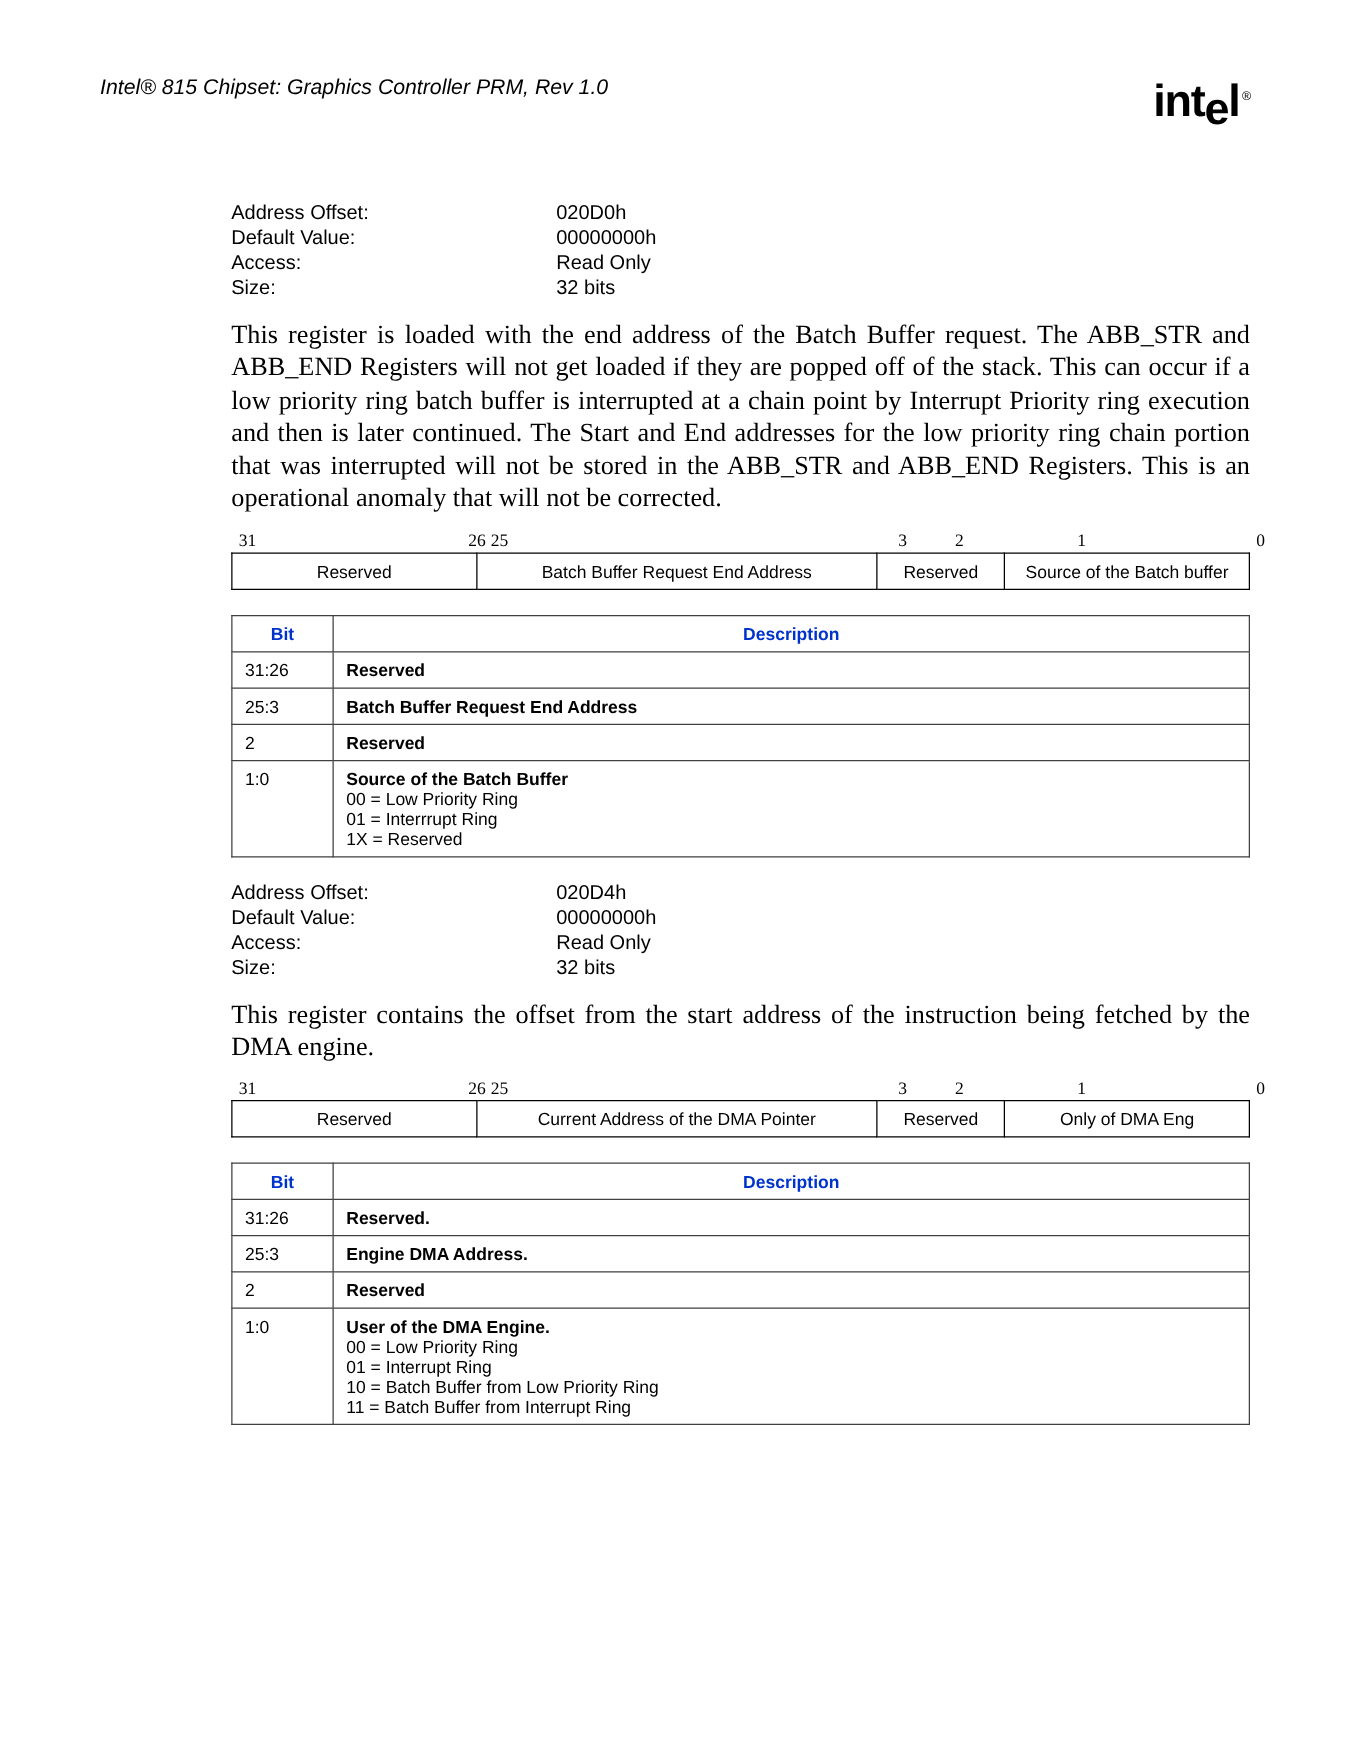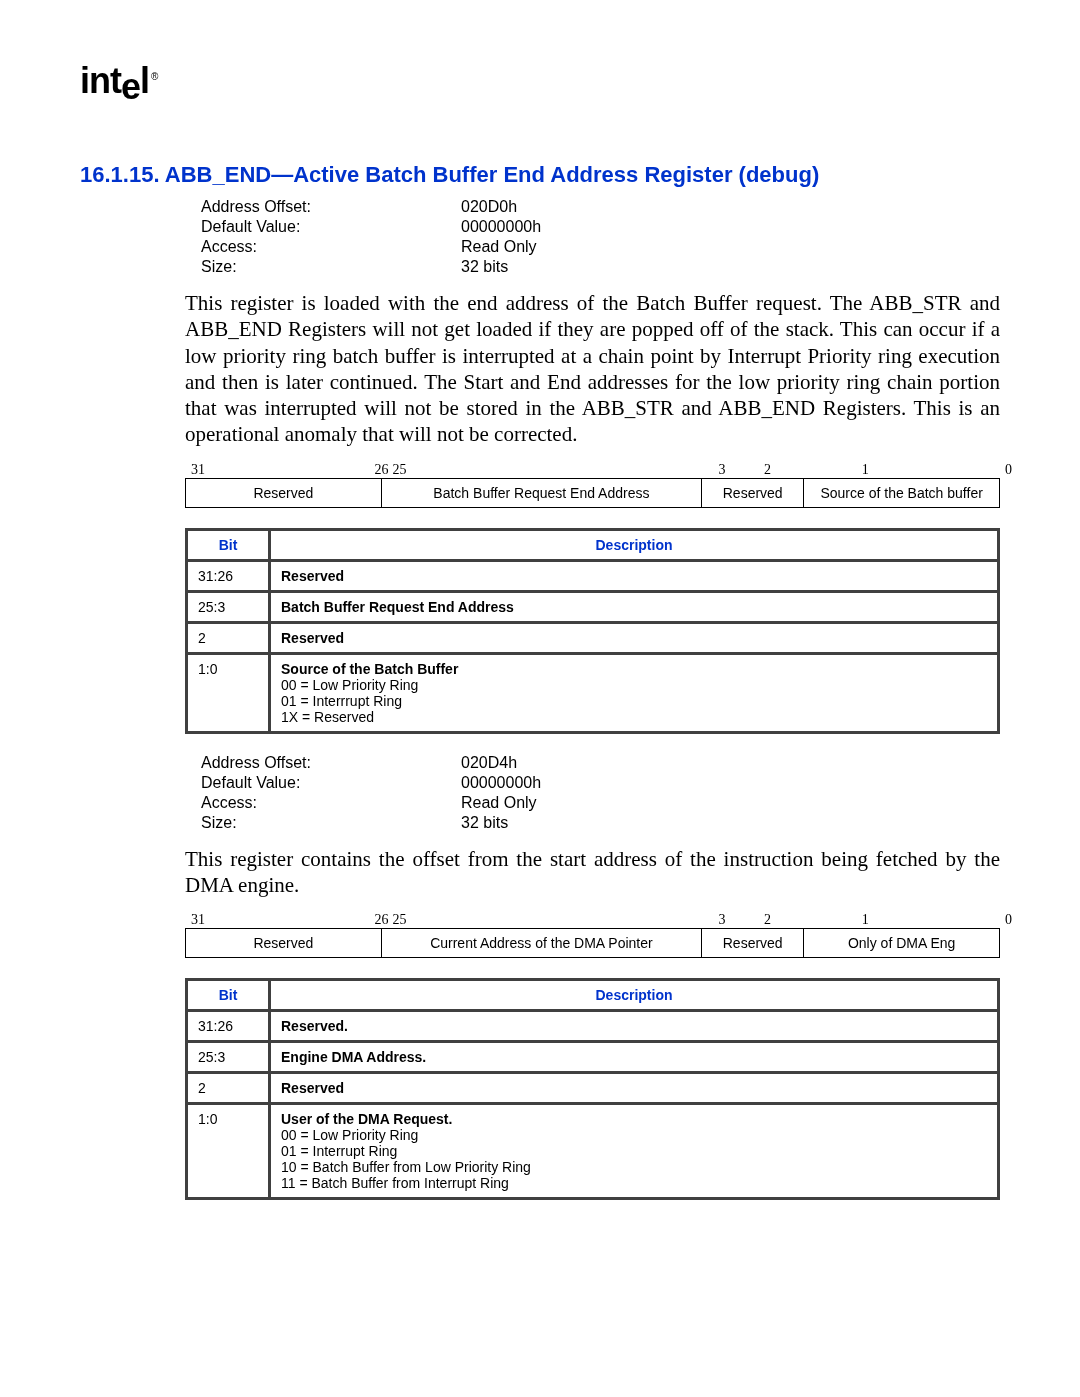--- a/index.html
+++ b/index.html
@@ -45,21 +45,20 @@
     font-size: 22px;
     margin: 30px 0 10px 0;
   }
   .indent {
     margin-left: 105px;
   }
   table.meta {
     border-collapse: collapse;
     font-size: 16px;
     margin-bottom: 12px;
-    margin-left: 16px;
   }
   table.meta td {
     padding: 0 0 2px 0;
     vertical-align: top;
   }
   table.meta td.label { width: 260px; }
   p.body {
     font-family: "Times New Roman", serif;
     font-size: 21px;
     text-align: justify;
@@ -91,21 +90,21 @@
   }
   
   table.desc {
     border-collapse: collapse;
     width: 100%;
     margin: 8px 0 20px 0;
     font-size: 14px;
     font-family: Arial, sans-serif;
   }
   table.desc th, table.desc td {
-    border: 3px solid #404040;
+    border: 1px solid #404040;
     padding: 6px 10px;
     text-align: left;
     vertical-align: top;
   }
   table.desc th {
     color: #0033cc;
     font-weight: bold;
     text-align: center;
   }
   table.desc th.bit { width: 60px; }
@@ -114,27 +113,24 @@
   .page-num {
     margin-top: 60px;
     font-size: 16px;
   }
 </style>
 </head>
 <body>
 
 <div class="page">
   <div class="header">
+    <div class="doc-title">Intel® 815 Chipset: Graphics Controller PRM, Rev 1.0</div>
     <div class="logo">int<span class="dropped">e</span>l<span class="tm">®</span></div>
   </div>
 
-  <h2 class="section-heading">
-    <span>16.1.15.</span>
-    <span>ABB_END—Active Batch Buffer End Address Register (debug)</span>
-  </h2>
 
   <div class="indent">
     <table class="meta">
       <tbody>
           <tr>
             <td class="label">Address Offset:</td>
             <td>020D0h</td>
           </tr>
       <tr>
             <td class="label">Default Value:</td>
@@ -267,21 +263,21 @@
         <td class="bit">25:3</td>
         <td><span class="bold">Engine DMA Address.</span></td>
       </tr>
       <tr>
         <td class="bit">2</td>
         <td><span class="bold">Reserved</span></td>
       </tr>
       <tr>
         <td class="bit">1:0</td>
         <td>
-          <span class="bold">User of the DMA Request.</span><br>
+          <span class="bold">User of the DMA Engine.</span><br>
           <span style="white-space:pre-line;">00 = Low Priority Ring
 01 = Interrupt Ring
 10 = Batch Buffer from Low Priority Ring
 11 = Batch Buffer from Interrupt Ring</span>
         </td>
       </tr>
     </tbody>
       </table>
   </div>
 

